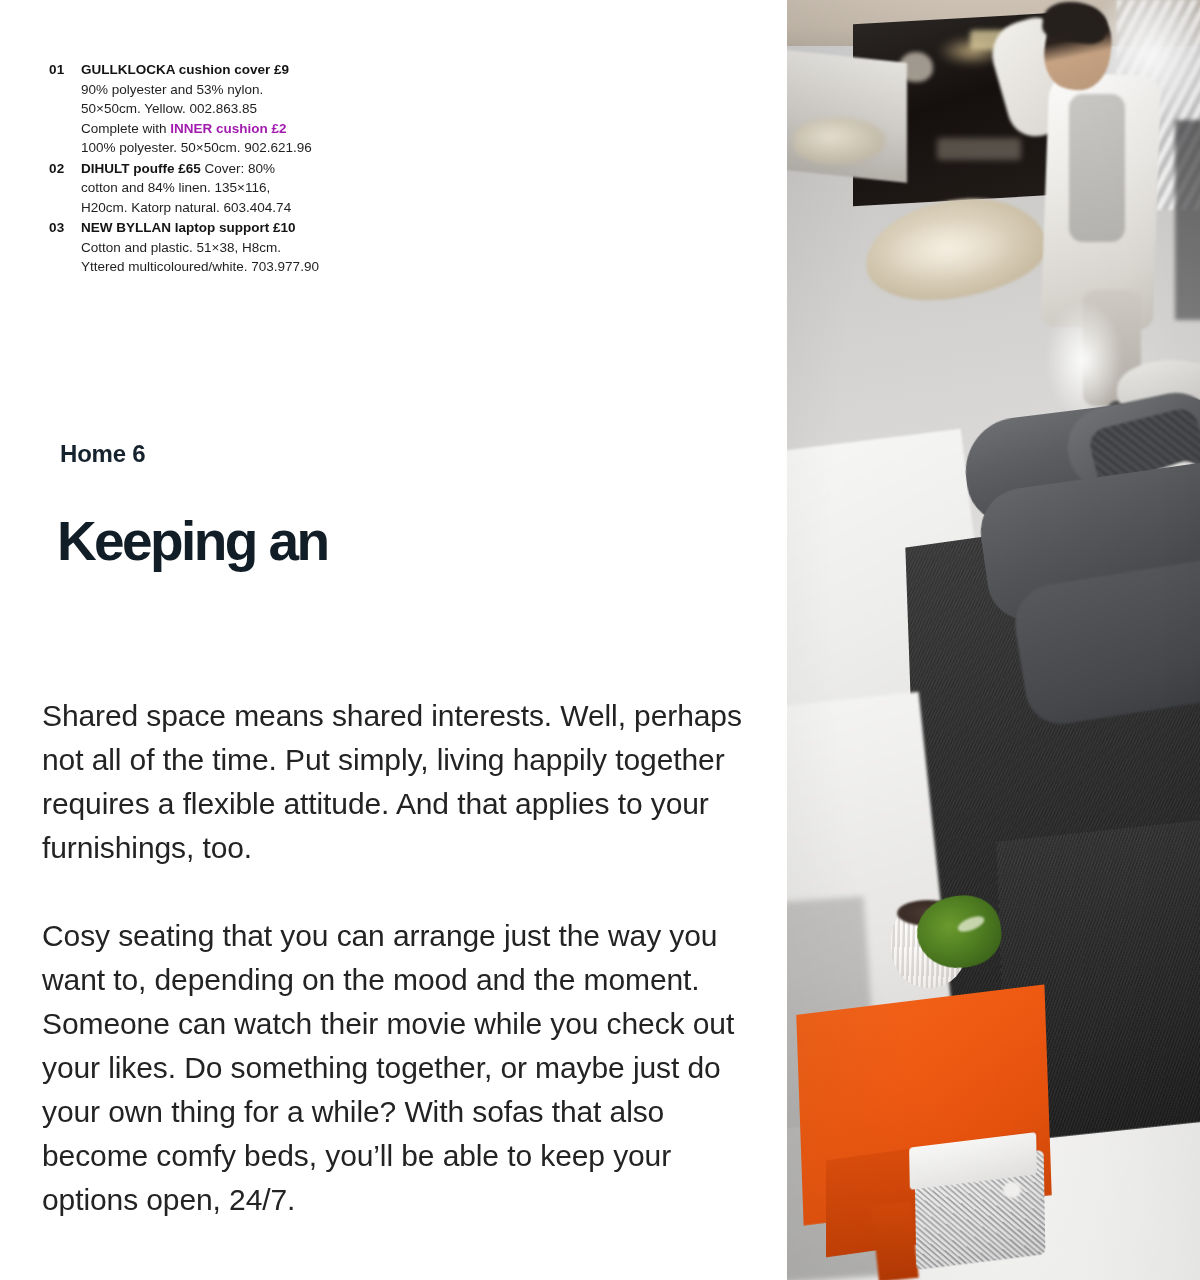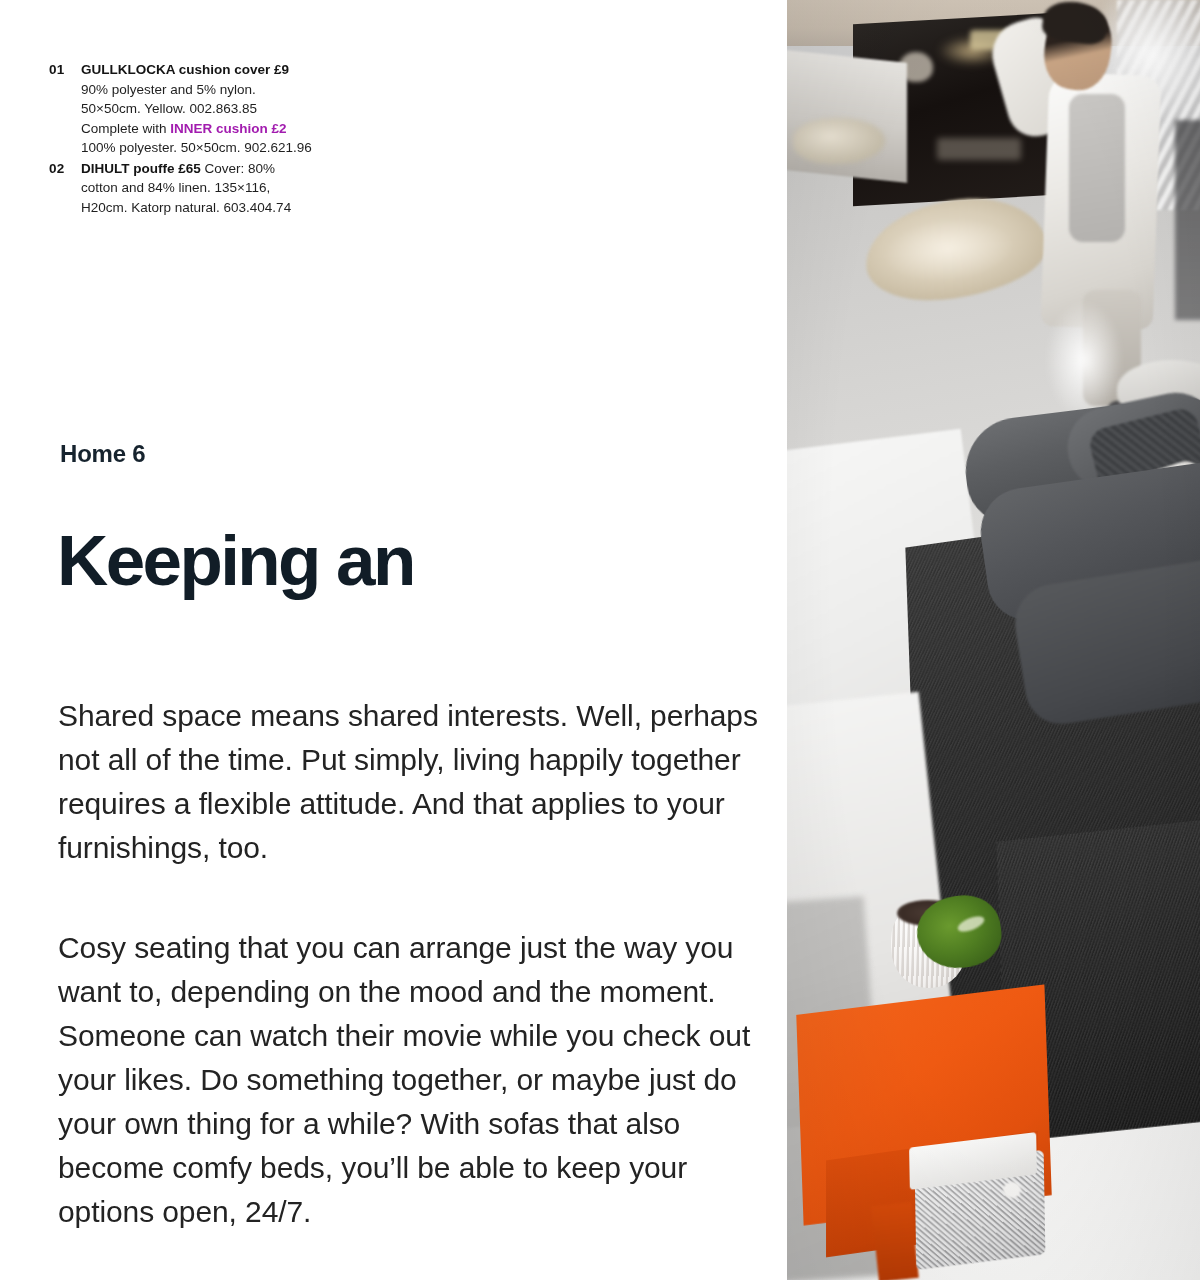--- a/index.html
+++ b/index.html
@@ -76,47 +76,47 @@
     font-size: 24px;
     font-weight: bold;
     color: #16232e;
     letter-spacing: -0.2px;
   }
   .headline {
     position: absolute;
     left: 57px;
     top: 478px;
     width: 700px;
-    font-size: 71px;
+    font-size: 55px;
     font-weight: bold;
     line-height: 0.98;
     letter-spacing: -2.6px;
     color: #111d27;
   }
   .headline .hl-line {
     display: block;
     white-space: nowrap;
   }
 
   
   .body-copy {
     position: absolute;
-    left: 58px;
+    left: 42px;
     top: 694px;
     width: 700px;
   }
   .body-copy p {
     margin: 0;
     font-size: 30px;
     line-height: 44px;
     color: #232323;
     letter-spacing: -0.1px;
   }
   .body-copy p.second {
-    margin-top: 56px;
+    margin-top: 44px;
   }
 
   
   .photo-column {
     position: relative;
     width: 413px;
     height: 1280px;
     overflow: hidden;
     background: #cfcfcf;
   }
@@ -517,36 +517,44 @@
 <div class="page">
 
   <div class="text-column">
 
     <div class="product-list">
 
       <div class="product-item">
         <div class="product-num">01</div>
         <div class="product-body">
           <span class="lead">GULLKLOCKA cushion cover £9</span><br>
-          <span>90% polyester and 5% nylon.</span><br>
+          <span>90% polyester and 53% nylon.</span><br>
           <span>50×50cm. Yellow. 002.863.85</span><br>
           <span>Complete with </span><span class="inner-bold">INNER cushion £2</span><br>
           <span>100% polyester. 50×50cm. 902.621.96</span>
         </div>
       </div>
 
       <div class="product-item">
         <div class="product-num">02</div>
         <div class="product-body">
           <span class="lead">DIHULT pouffe £65</span><span> Cover: 80%</span><br>
           <span>cotton and 84% linen. 135×116,</span><br>
           <span>H20cm. Katorp natural. 603.404.74</span>
         </div>
       </div>
 
+      <div class="product-item">
+        <div class="product-num">03</div>
+        <div class="product-body">
+          <span class="lead">NEW BYLLAN laptop support £10</span><br>
+          <span>Cotton and plastic. 51×38, H8cm.</span><br>
+          <span>Yttered multicoloured/white. 703.977.90</span>
+        </div>
+      </div>
 
 
     </div>
 
     <div class="kicker">Home 6</div>
 
     <h1 class="headline">
       <span class="hl-line">Keeping an</span>
     </h1>
 

